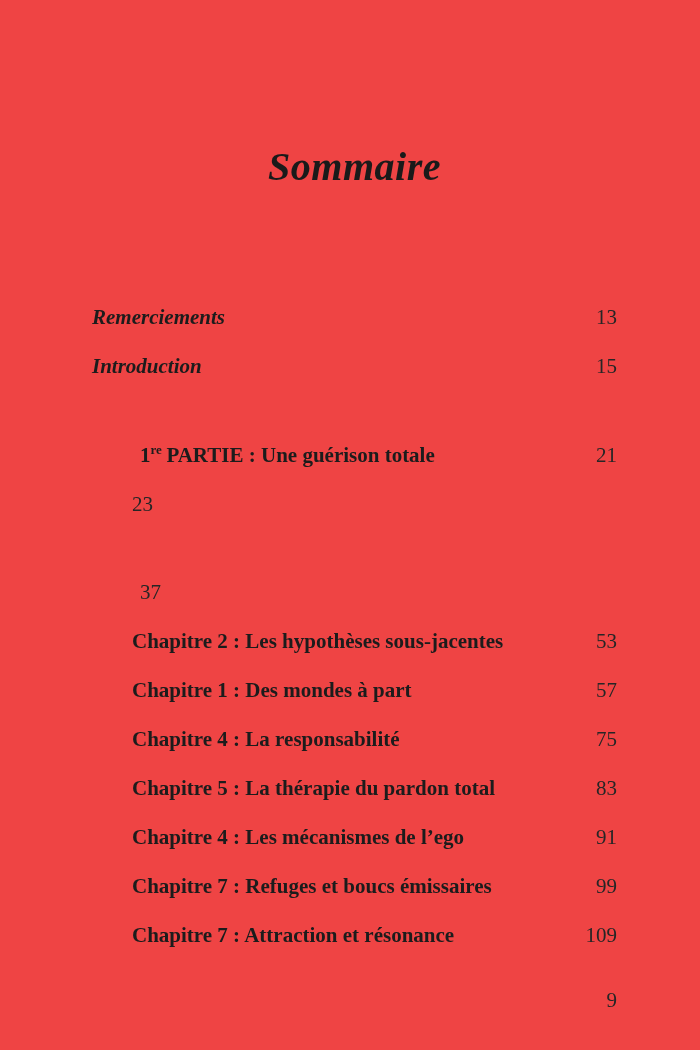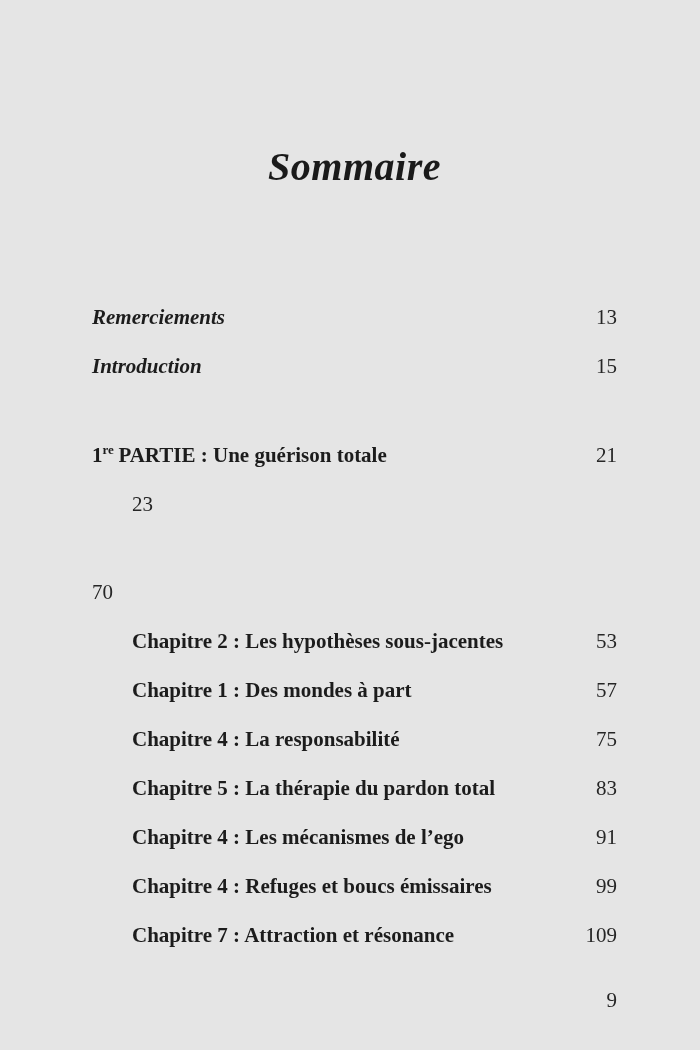--- a/index.html
+++ b/index.html
@@ -4,21 +4,21 @@
 <style>
   html, body {
     margin: 0;
     padding: 0;
     background: #ffffff;
   }
   .page {
     position: relative;
     width: 700px;
     height: 1050px;
-    background: #e5e5e5;
+    background: #ef4444;
     color: #1c1c1c;
     font-family: "Liberation Serif", "DejaVu Serif", serif;
     overflow: hidden;
     box-sizing: border-box;
     padding: 0 83px 0 92px;
   }
   .book-title {
     margin-top: 143px;
     text-align: center;
     font-style: italic;
@@ -39,20 +39,21 @@
     line-height: 26px;
     margin-bottom: 23px;
     gap: 29px;
   }
   .row.front .label {
     font-style: italic;
     font-weight: 700;
   }
   .row.part {
     margin-top: 63px;
+    margin-left: 48px;
   }
   .row.part2 {
     margin-top: 62px;
   }
   .row.part .label,
   .row.chapter .label {
     font-weight: 700;
   }
   .row.chapter {
     padding-left: 40px;
@@ -105,21 +106,21 @@
     <div class="row part">
       <span class="label"><span>1</span><sup class="ord">re</sup><span class="part-title">PARTIE : Une guérison totale</span></span>
       <span class="pagenum">21</span>
     </div>
 
     <div class="row chapter">
       <span class="pagenum">23</span>
     </div>
 
     <div class="row part part2">
-      <span class="pagenum">70</span>
+      <span class="pagenum">37</span>
     </div>
 
     <div class="row chapter">
       <span class="label">Chapitre 2 : Les hypothèses sous-jacentes</span>
       <span class="pagenum">53</span>
     </div>
 
     <div class="row chapter">
       <span class="label">Chapitre 1 : Des mondes à part</span>
       <span class="pagenum">57</span>
@@ -134,21 +135,21 @@
       <span class="label">Chapitre 5 : La thérapie du pardon total</span>
       <span class="pagenum">83</span>
     </div>
 
     <div class="row chapter">
       <span class="label">Chapitre 4 : Les mécanismes de l’ego</span>
       <span class="pagenum">91</span>
     </div>
 
     <div class="row chapter">
-      <span class="label">Chapitre 4 : Refuges et boucs émissaires</span>
+      <span class="label">Chapitre 7 : Refuges et boucs émissaires</span>
       <span class="pagenum">99</span>
     </div>
 
     <div class="row chapter">
       <span class="label">Chapitre 7 : Attraction et résonance</span>
       <span class="pagenum">109</span>
     </div>
 
   </div>
 

